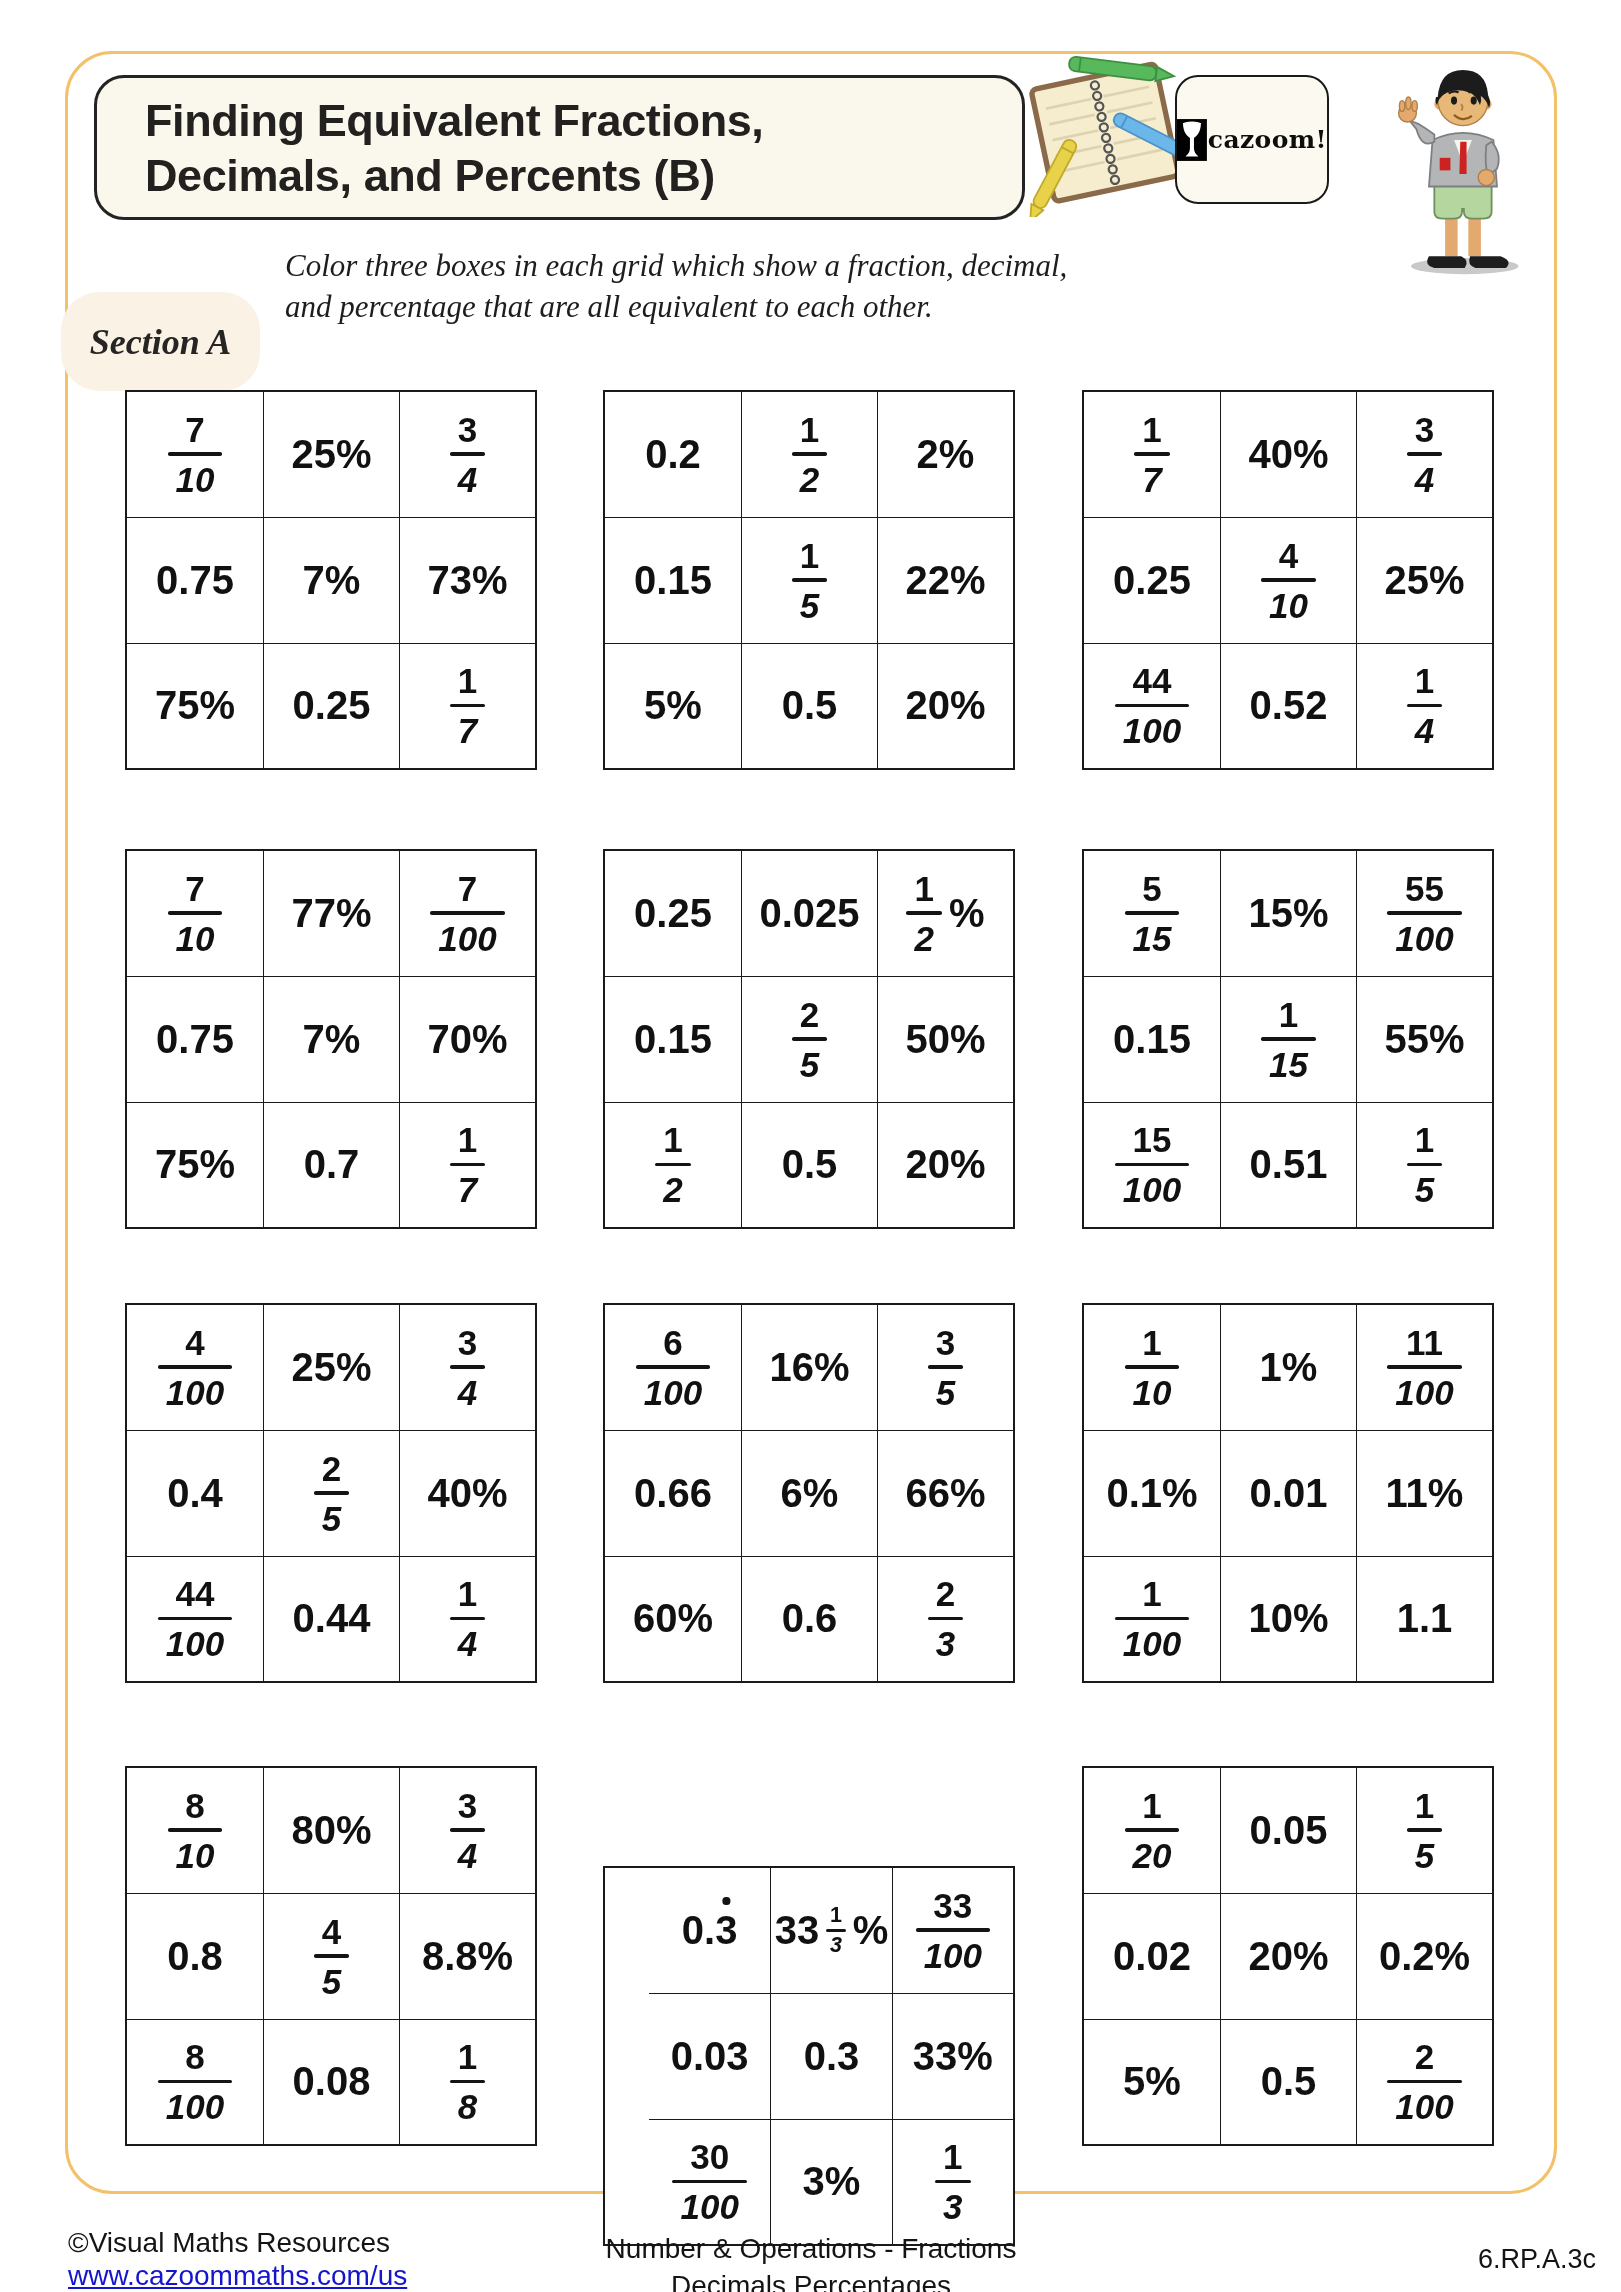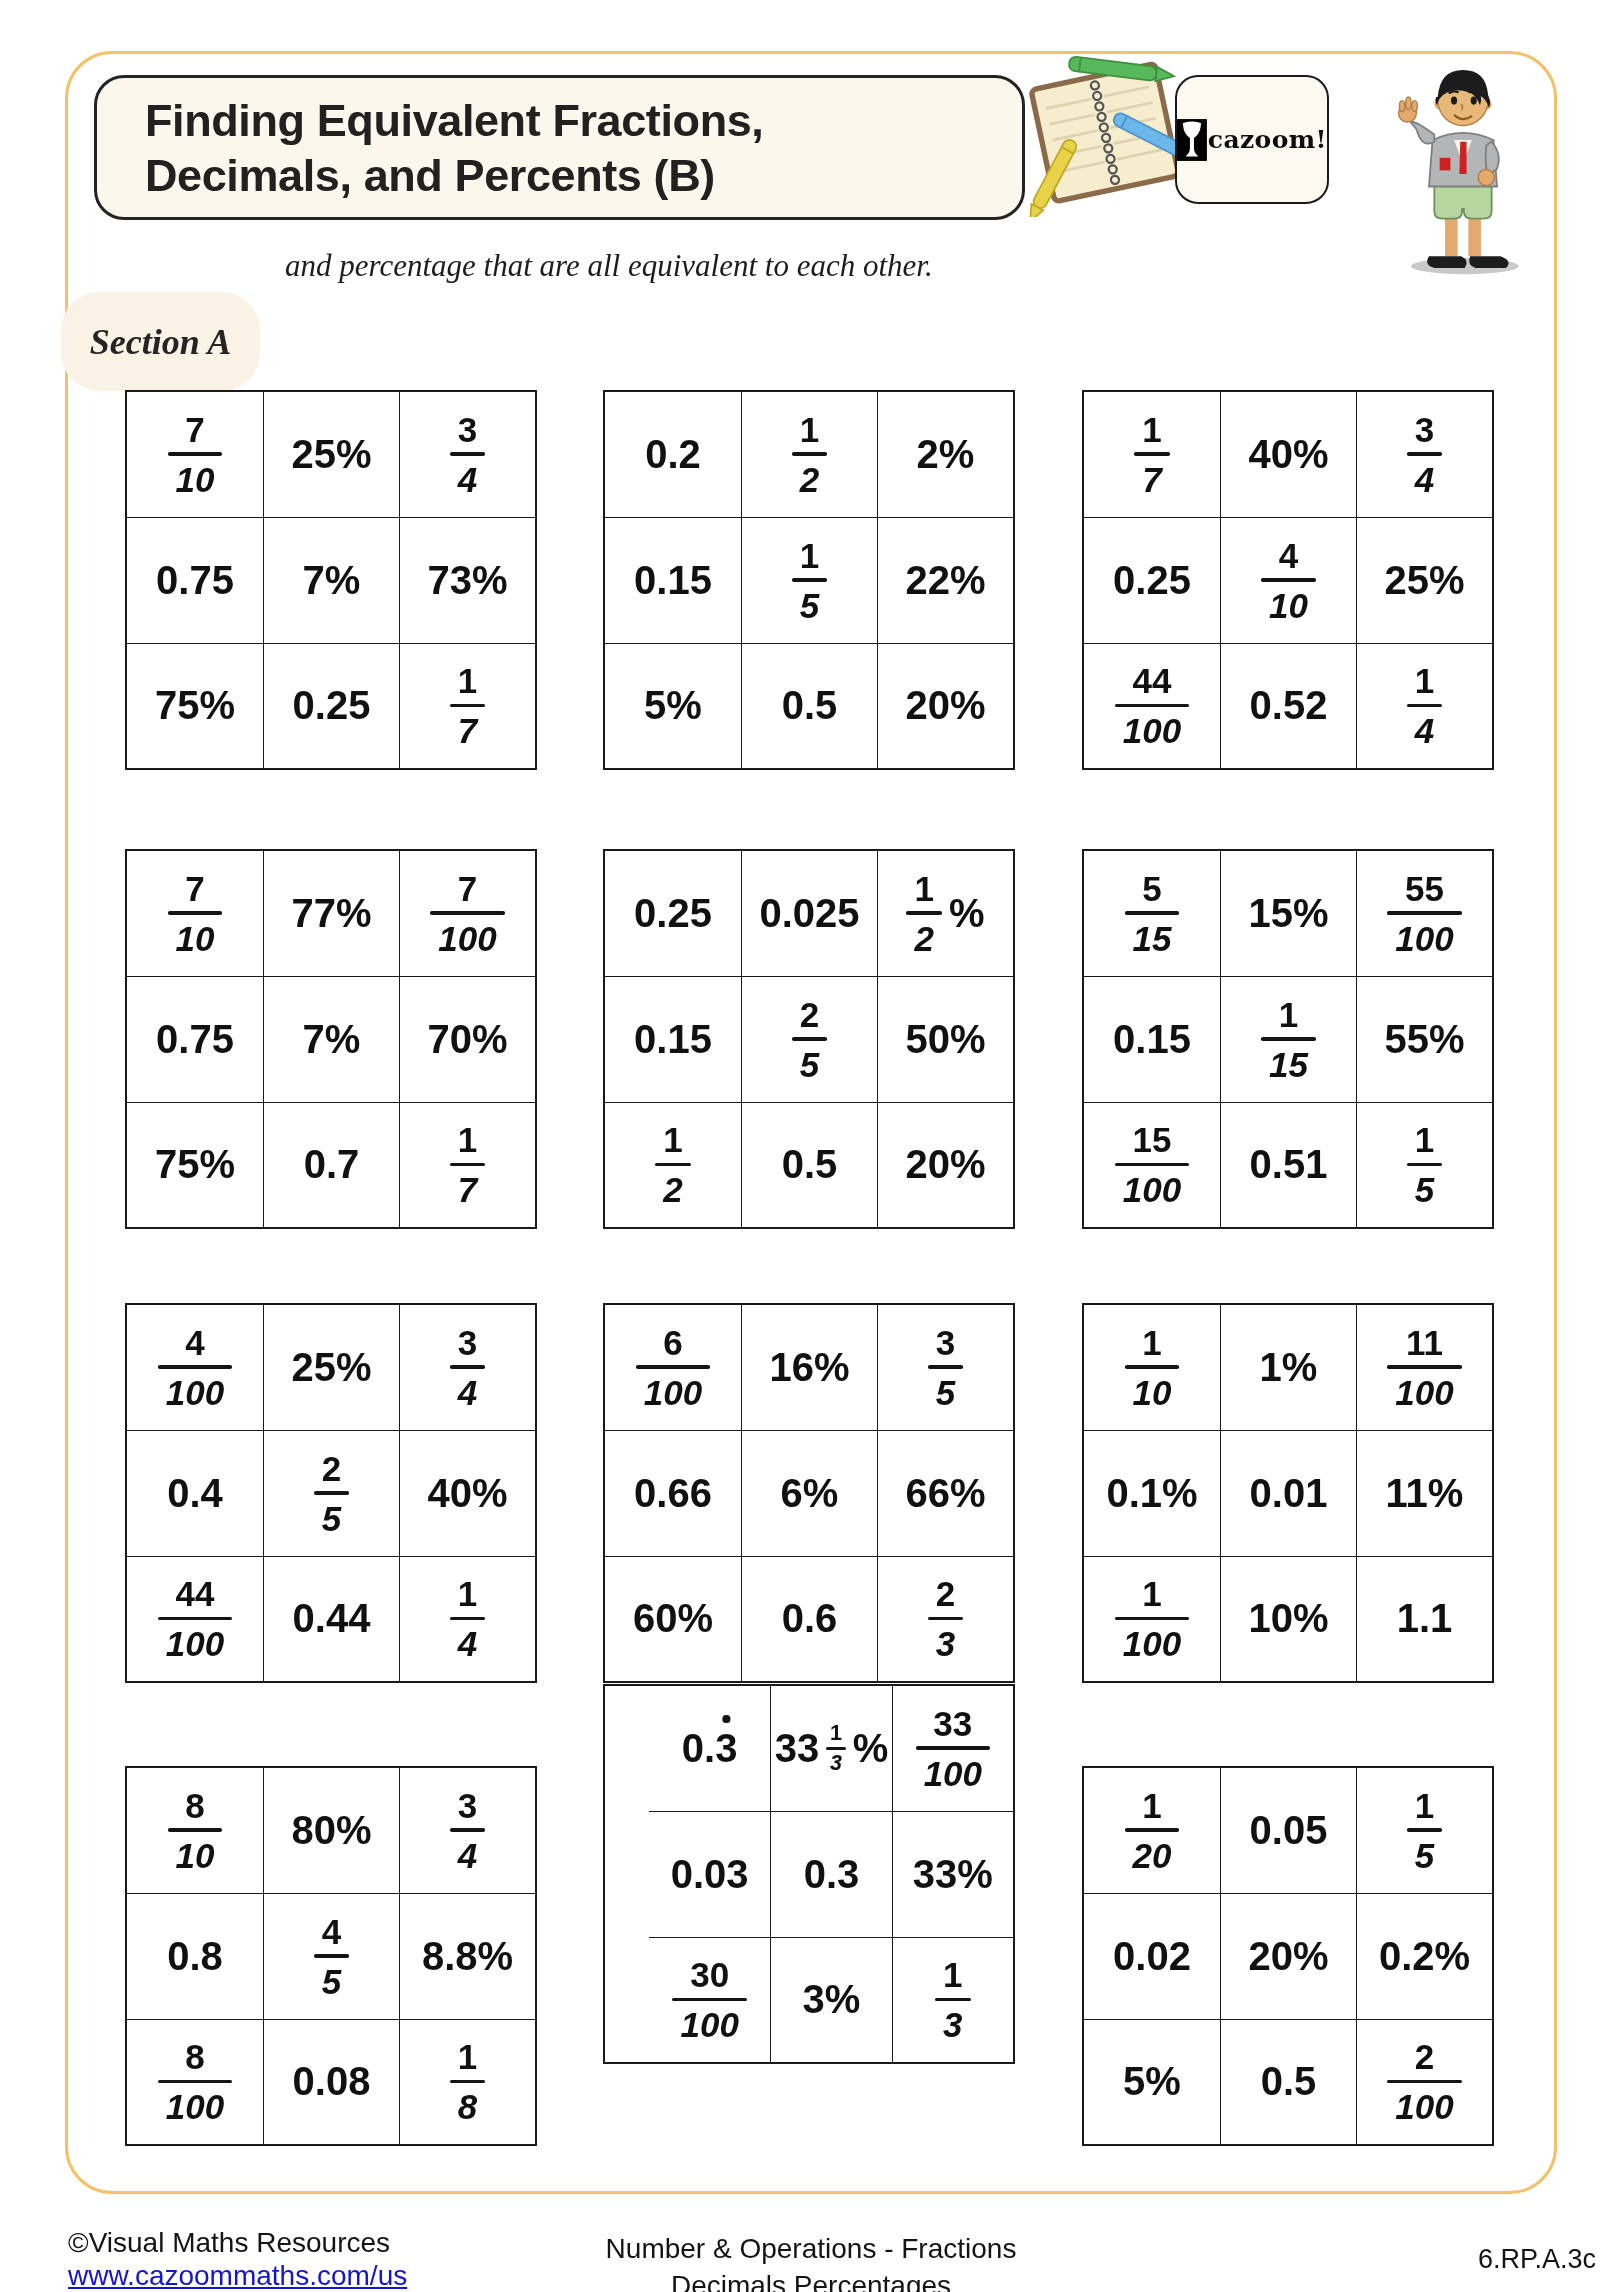--- a/index.html
+++ b/index.html
@@ -167,20 +167,21 @@
   <path d="M70,44 q6,-4 11,-1" stroke="#1c1c1c" stroke-width="2.5" fill="none"></path>
   <path d="M92,43 q6,-3 11,1" stroke="#1c1c1c" stroke-width="2.5" fill="none"></path>
   <path d="M84,56 q3,4 0,7" stroke="#b07f46" stroke-width="2" fill="none"></path>
   <path d="M76,68 q10,9 20,1" stroke="#8a5a20" stroke-width="2.5" fill="none"></path>
 </svg>
 
 <div class="section-badge">
   <div class="section-label">Section A</div>
 </div>
 <div class="instructions">
+  <div>Color three boxes in each grid which show a fraction, decimal,</div>
   <div>and percentage that are all equivalent to each other.</div>
 </div>
 
 <div id="grids">
     <div class="grid" style="left: 125px; top: 390px;">
       <div class="cell">
         <span class="fr">
           <span class="fn">7</span>
           <span class="fbar"></span>
           <span class="fd">10</span>
@@ -612,21 +613,21 @@
         <span class="plain">0.08</span>
       </div>
       <div class="cell bl bt">
         <span class="fr">
           <span class="fn">1</span>
           <span class="fbar"></span>
           <span class="fd">8</span>
         </span>
       </div>
     </div>
-    <div class="grid" style="left: 603px; top: 1684px; padding-left: 44px;">
+    <div class="grid" style="left: 603px; top: 1866px; padding-left: 44px;">
       <div class="cell">
         <span class="plain">0.<span class="rec">3</span></span>
       </div>
       <div class="cell bl">
         <span class="fpct">
           <span class="plain">33</span>
           <span class="fr small">
             <span class="fn">1</span>
             <span class="fbar"></span>
             <span class="fd">3</span>

